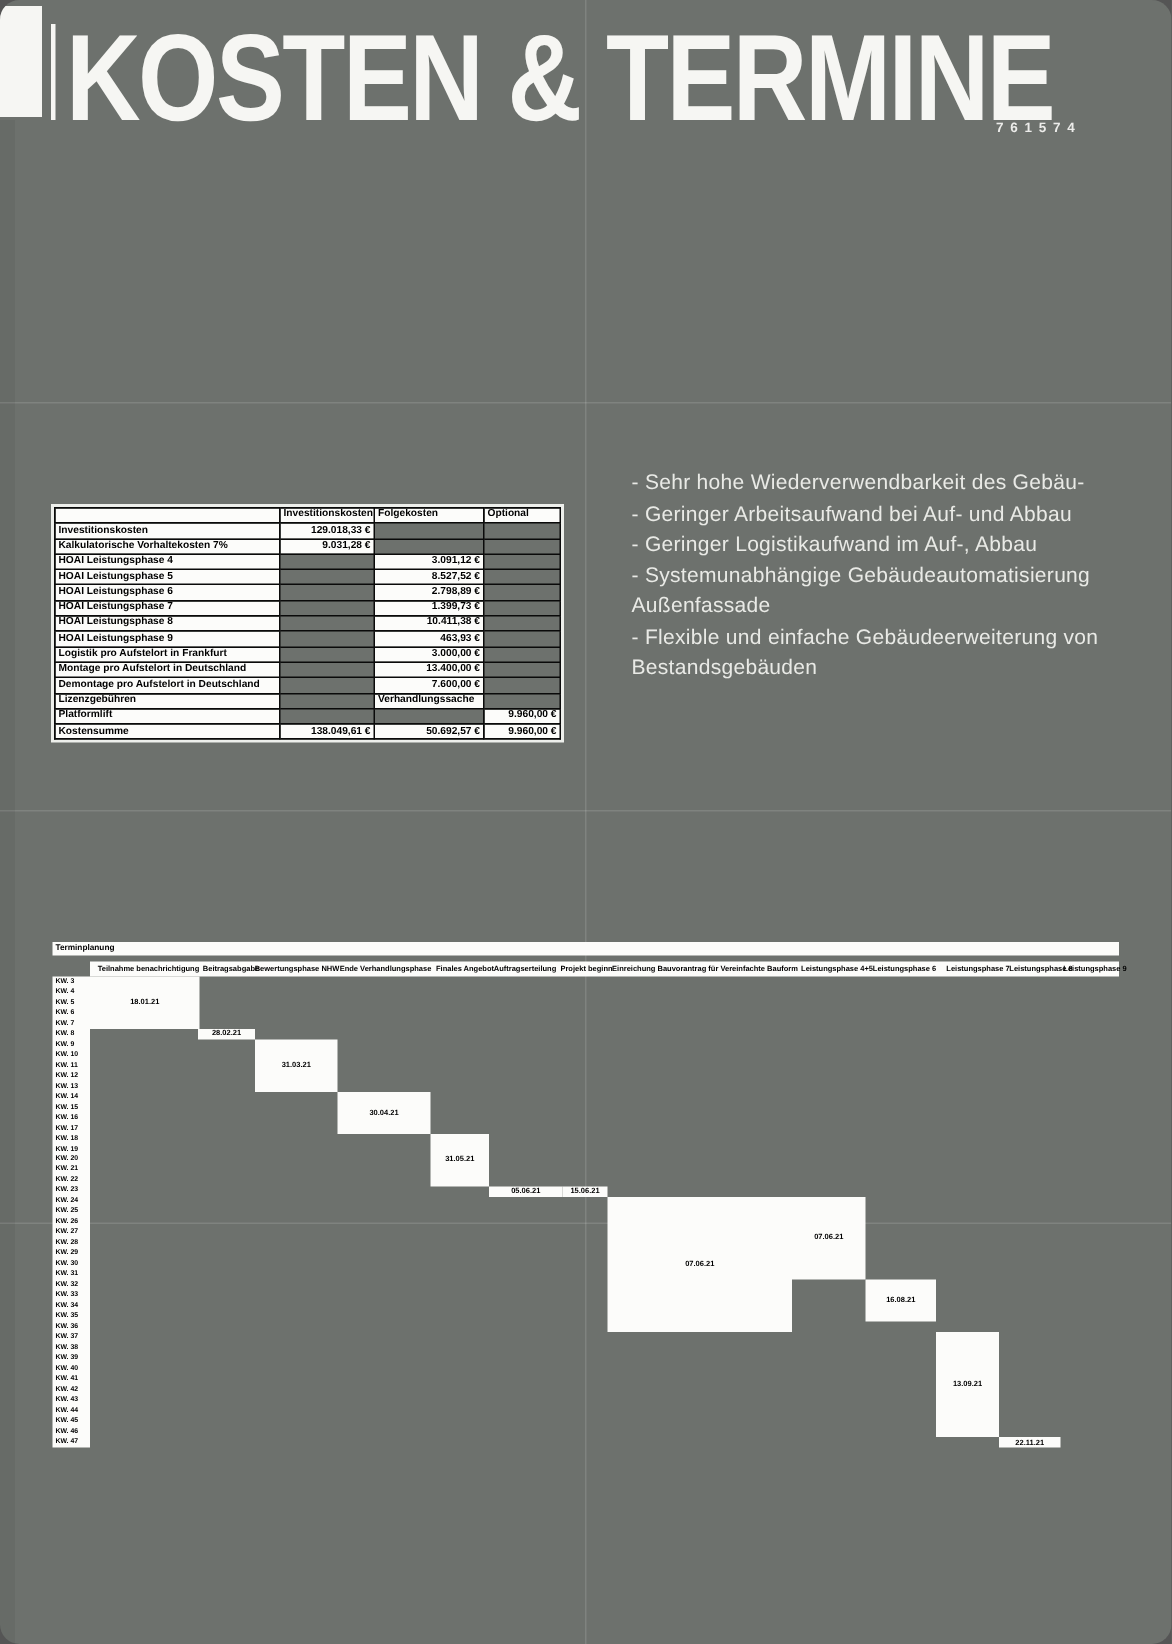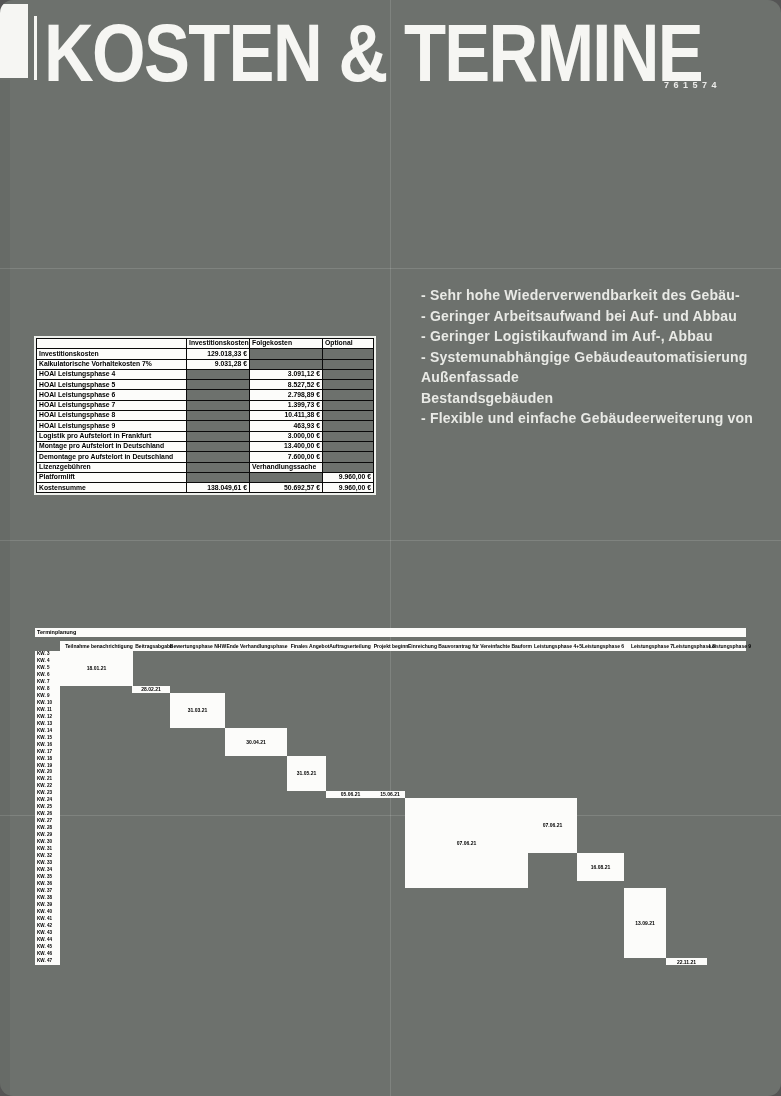--- a/index.html
+++ b/index.html
@@ -15,21 +15,21 @@
   .page-number{position:absolute;right:60px;top:80px;font-size:9px;letter-spacing:4.5px;color:#ececea;font-weight:bold;}
   
   .cost-table{position:absolute;left:36px;top:338px;width:337px;border-collapse:collapse;table-layout:fixed;box-shadow:0 0 0 2px #edefeb;}
   .cost-table td,.cost-table th{border:1px solid #0a0a0a;font-size:6.8px;font-weight:bold;color:#000;padding:0 2px;height:9.3px;line-height:8.6px;background:#fcfcfa;overflow:hidden;white-space:nowrap;}
   .cost-table th{text-align:left;}
   .cost-table td.lbl{text-align:left;}
   .cost-table td.num{text-align:right;}
   .cost-table td.txt{text-align:left;}
   .cost-table td.empty{background:transparent;}
   
-  .benefits{position:absolute;left:421px;top:285px;color:#e9eae6;font-size:14px;font-weight:bold;line-height:20.5px;letter-spacing:.2px;}
+  .benefits{position:absolute;left:421px;top:311px;color:#e9eae6;font-size:14px;font-weight:normal;line-height:20.5px;letter-spacing:.2px;}
   .benefits div{white-space:nowrap;}
   
   .gantt{position:absolute;left:35px;top:628px;width:711px;height:345px;color:#000;font-weight:bold;}
   .gantt-titlebar{position:absolute;left:0;top:0;width:711px;height:9px;background:#fcfcfa;font-size:5.5px;line-height:9px;padding-left:2px;box-sizing:border-box;}
   .gantt-header{position:absolute;left:25px;top:13px;width:686px;height:10px;background:#fcfcfa;}
   .gantt-header span{position:absolute;top:0;font-size:5px;line-height:10px;white-space:nowrap;transform:translateX(-50%);}
   .gantt-weeks{position:absolute;left:0;top:23px;width:25px;height:314px;background:#fcfcfa;}
   .gantt-weeks div{font-size:4.6px;line-height:6.977px;height:6.977px;padding-left:2px;white-space:nowrap;}
   .gantt-bar{position:absolute;background:#fcfcfa;display:flex;align-items:center;justify-content:center;}
   .gantt-bar span{font-size:5px;white-space:nowrap;}
@@ -152,22 +152,22 @@
         </tr>
       </tbody>
   </table>
 
   <div class="benefits">
       <div>- Sehr hohe Wiederverwendbarkeit des Gebäu-</div>
       <div>- Geringer Arbeitsaufwand bei Auf- und Abbau</div>
       <div>- Geringer Logistikaufwand im Auf-, Abbau</div>
       <div>- Systemunabhängige Gebäudeautomatisierung</div>
       <div>Außenfassade</div>
+      <div>- Flexible und einfache Gebäudeerweiterung von</div>
       <div>Bestandsgebäuden</div>
-      <div>- Flexible und einfache Gebäudeerweiterung von</div>
     </div>
 
   <div class="gantt">
     <div class="gantt-titlebar">Terminplanung</div>
     <div class="gantt-header">
         <span style="left: 39px;">Teilnahme benachrichtigung</span>
         <span style="left: 94px;">Beitragsabgabe</span>
         <span style="left: 138px;">Bewertungsphase NHW</span>
         <span style="left: 197px;">Ende Verhandlungsphase</span>
         <span style="left: 250px;">Finales Angebot</span>

